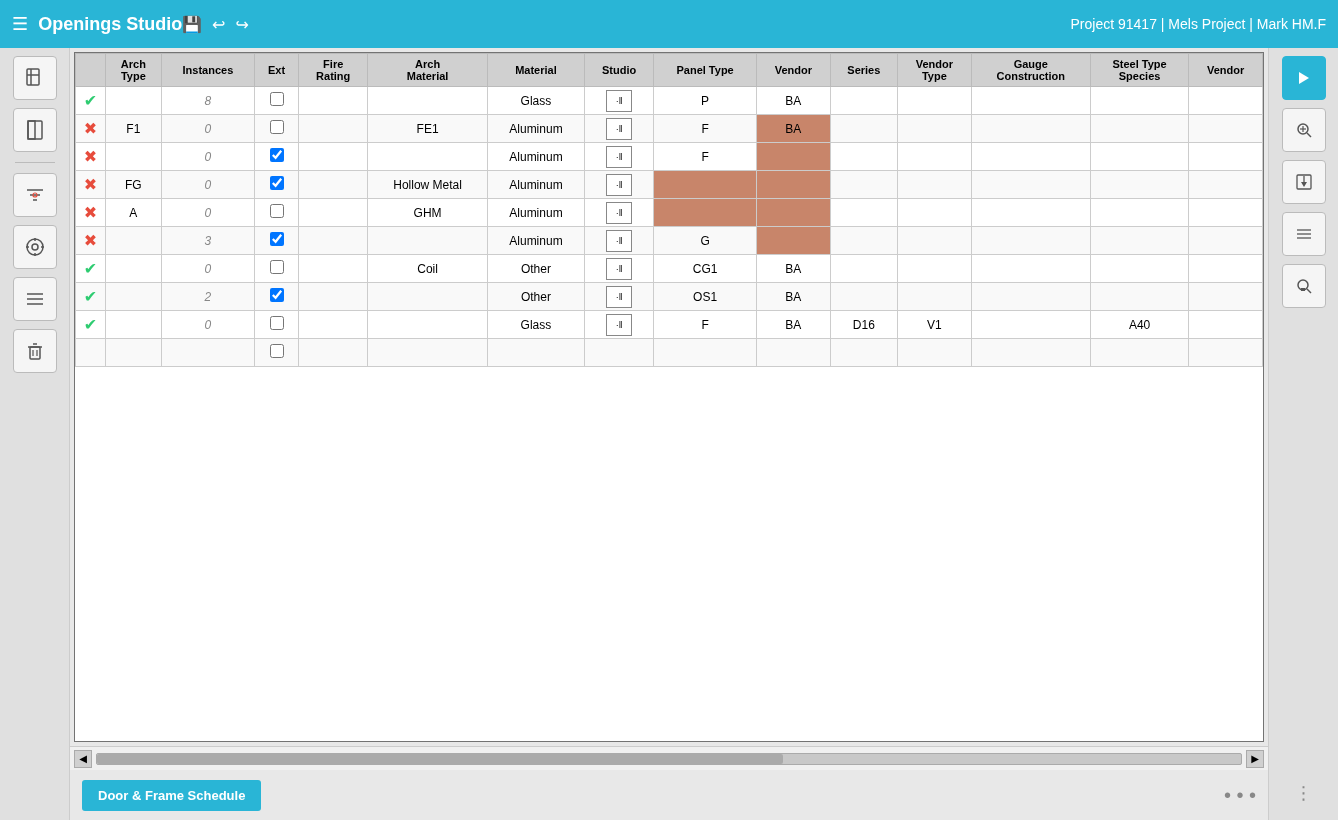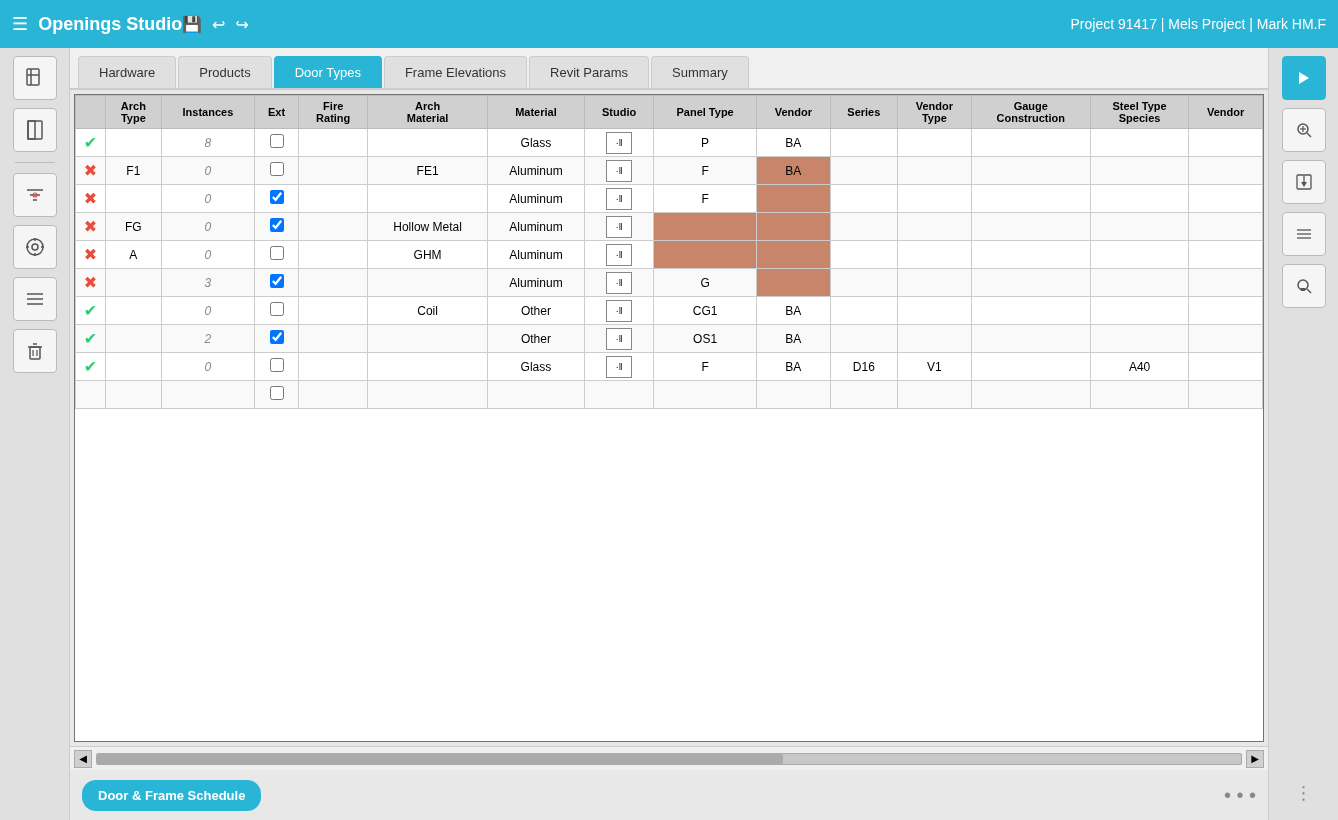--- a/index.html
+++ b/index.html
@@ -184,21 +184,21 @@
       padding: 0 12px;
     }
     .footer-btn {
       background: #29b5d6;
       color: white;
       border: none;
       padding: 8px 16px;
       font-size: 13px;
       font-weight: bold;
       cursor: pointer;
-      border-radius: 14px;
+      border-radius: 3px;
     }
     .more-dots {
       color: #888;
       font-size: 20px;
       margin-left: auto;
     }
 
     .italic-cell { font-style: italic; color: #888; }
   </style>
 </head>
@@ -262,28 +262,20 @@
           <line x1="4" y1="7" x2="18" y2="7" stroke="#555" stroke-width="1.5"></line>
           <line x1="9" y1="4" x2="13" y2="4" stroke="#555" stroke-width="1.5"></line>
           <line x1="9" y1="10" x2="9" y2="16" stroke="#555" stroke-width="1.2"></line>
           <line x1="13" y1="10" x2="13" y2="16" stroke="#555" stroke-width="1.2"></line>
         </svg>
     </div>
   </div>
 
   <div class="content-area">
 
-    <div class="tabs-bar">
-      <div class="tab">Hardware</div>
-      <div class="tab">Products</div>
-      <div class="tab active">Door Types</div>
-      <div class="tab">Frame Elevations</div>
-      <div class="tab">Revit Params</div>
-      <div class="tab">Summary</div>
-    </div>
 
     <div class="table-container">
       <table class="data-table">
         <thead>
           <tr>
             <th style="width:30px;"></th>
             <th>Arch<br>Type</th>
             <th>Instances</th>
             <th>Ext</th>
             <th>Fire<br>Rating</th>

